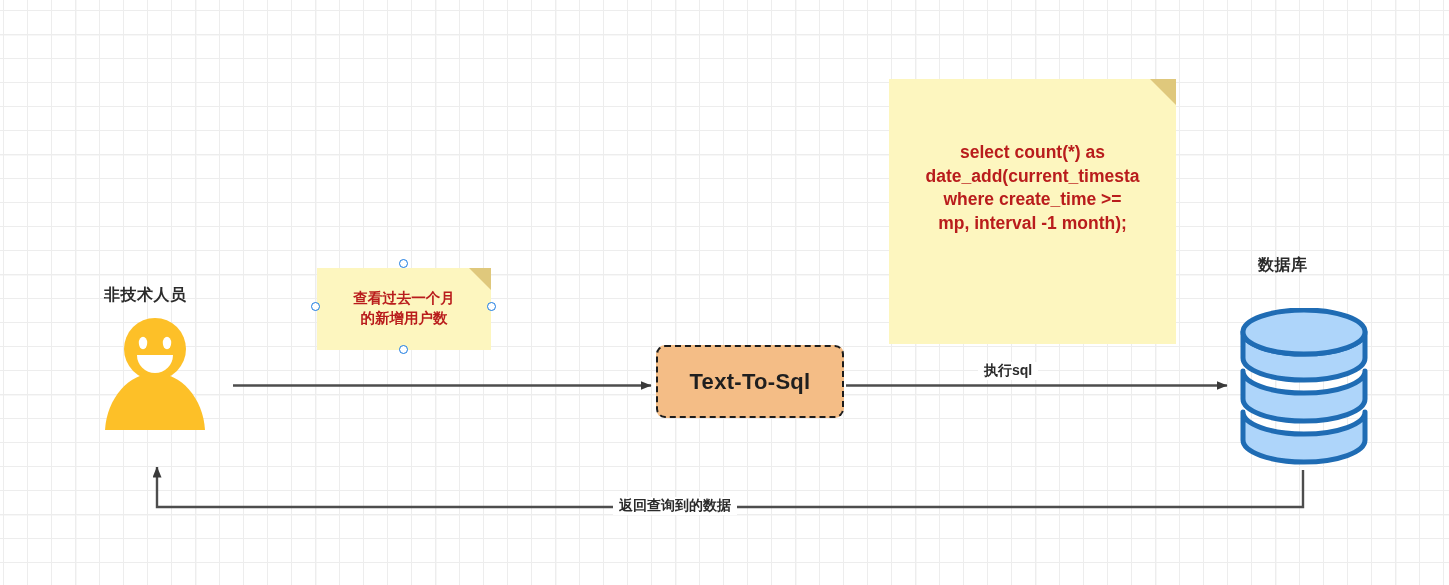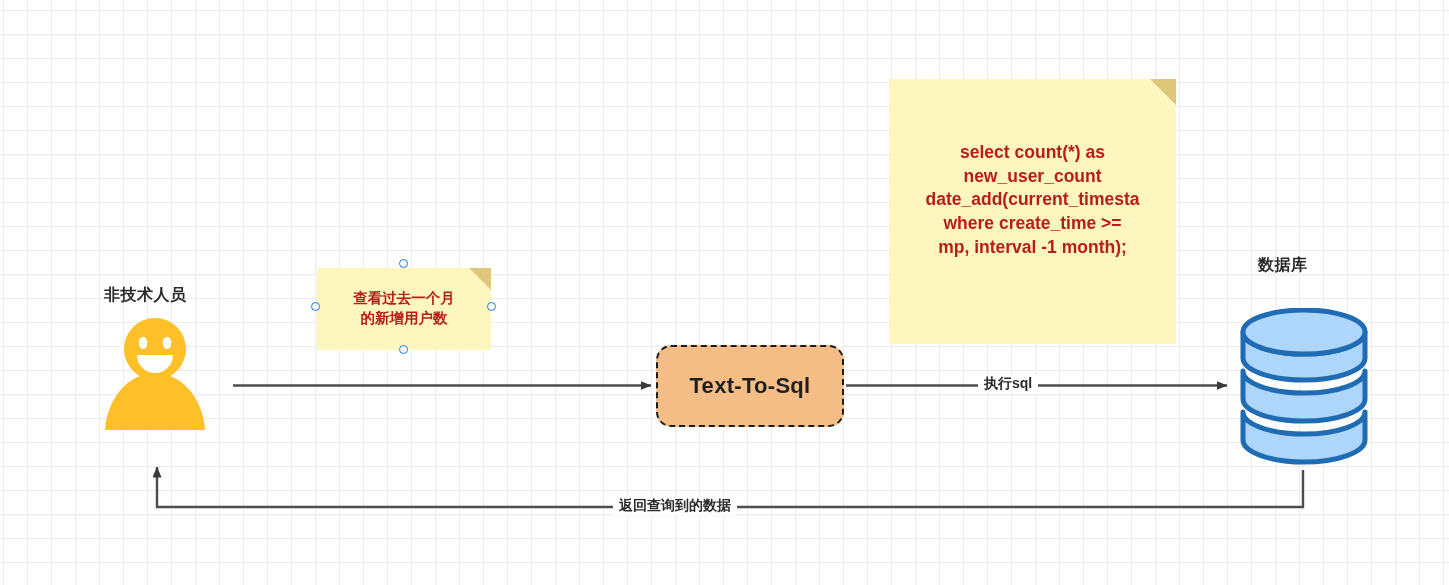--- a/index.html
+++ b/index.html
@@ -76,24 +76,24 @@
     position: absolute;
     width: 9px; height: 9px;
     border: 1.6px solid #1a7ae0;
     border-radius: 50%;
     background: #ffffff;
     box-sizing: border-box;
   }
 
   
   #text-to-sql-box {
-    left: 656px; top: 345px; width: 188px; height: 82px;
+    left: 656px; top: 345px; width: 188px; height: 73px;
     background: #f4bd86;
     border: 2.5px dashed #1c1c1c;
-    border-radius: 15px;
+    border-radius: 9px;
     display: flex; align-items: center; justify-content: center;
     box-sizing: border-box;
   }
   #text-to-sql-box .box-label {
     font-size: 22px; font-weight: bold; color: #1f1f1f;
     letter-spacing: 0.3px; white-space: nowrap;
   }
 
   
   #database-icon { left: 1238px; top: 308px; width: 132px; height: 158px; }
@@ -147,21 +147,20 @@
 
   <div class="handle abs" style="left:399px; top:259px;"></div>
   <div class="handle abs" style="left:399px; top:345px;"></div>
   <div class="handle abs" style="left:311px; top:302px;"></div>
   <div class="handle abs" style="left:487px; top:302px;"></div>
 
   <div id="note-sql" class="abs sticky">
     <span class="fold"></span>
     <div class="sql-text">
       <div>select count(*) as</div>
-      <div>new_user_count</div>
       <div>date_add(current_timesta</div>
       <div>where create_time &gt;=</div>
       <div>mp, interval -1 month);</div>
     </div>
   </div>
 
   <div id="text-to-sql-box" class="abs">
     <span class="box-label">Text-To-Sql</span>
   </div>
 
@@ -172,17 +171,17 @@
 
       <path d="M5,104 L5,132 A61,22 0 0 0 127,132 L127,104 A61,22 0 0 1 5,104 Z"></path>
 
       <path d="M5,63 L5,91 A61,22 0 0 0 127,91 L127,63 A61,22 0 0 1 5,63 Z"></path>
 
       <path d="M5,24 L5,50 A61,22 0 0 0 127,50 L127,24 A61,22 0 0 1 5,24 Z"></path>
       <ellipse cx="66" cy="24" rx="61" ry="22"></ellipse>
     </g>
   </svg>
 
-  <div class="abs edge-label" style="left:978px; top:375px;">执行sql</div>
+  <div class="abs edge-label" style="left:978px; top:362px;">执行sql</div>
 
   <div class="abs edge-label" style="left:613px; top:497px;">返回查询到的数据</div>
 
 </div>
 
 </body></html>

